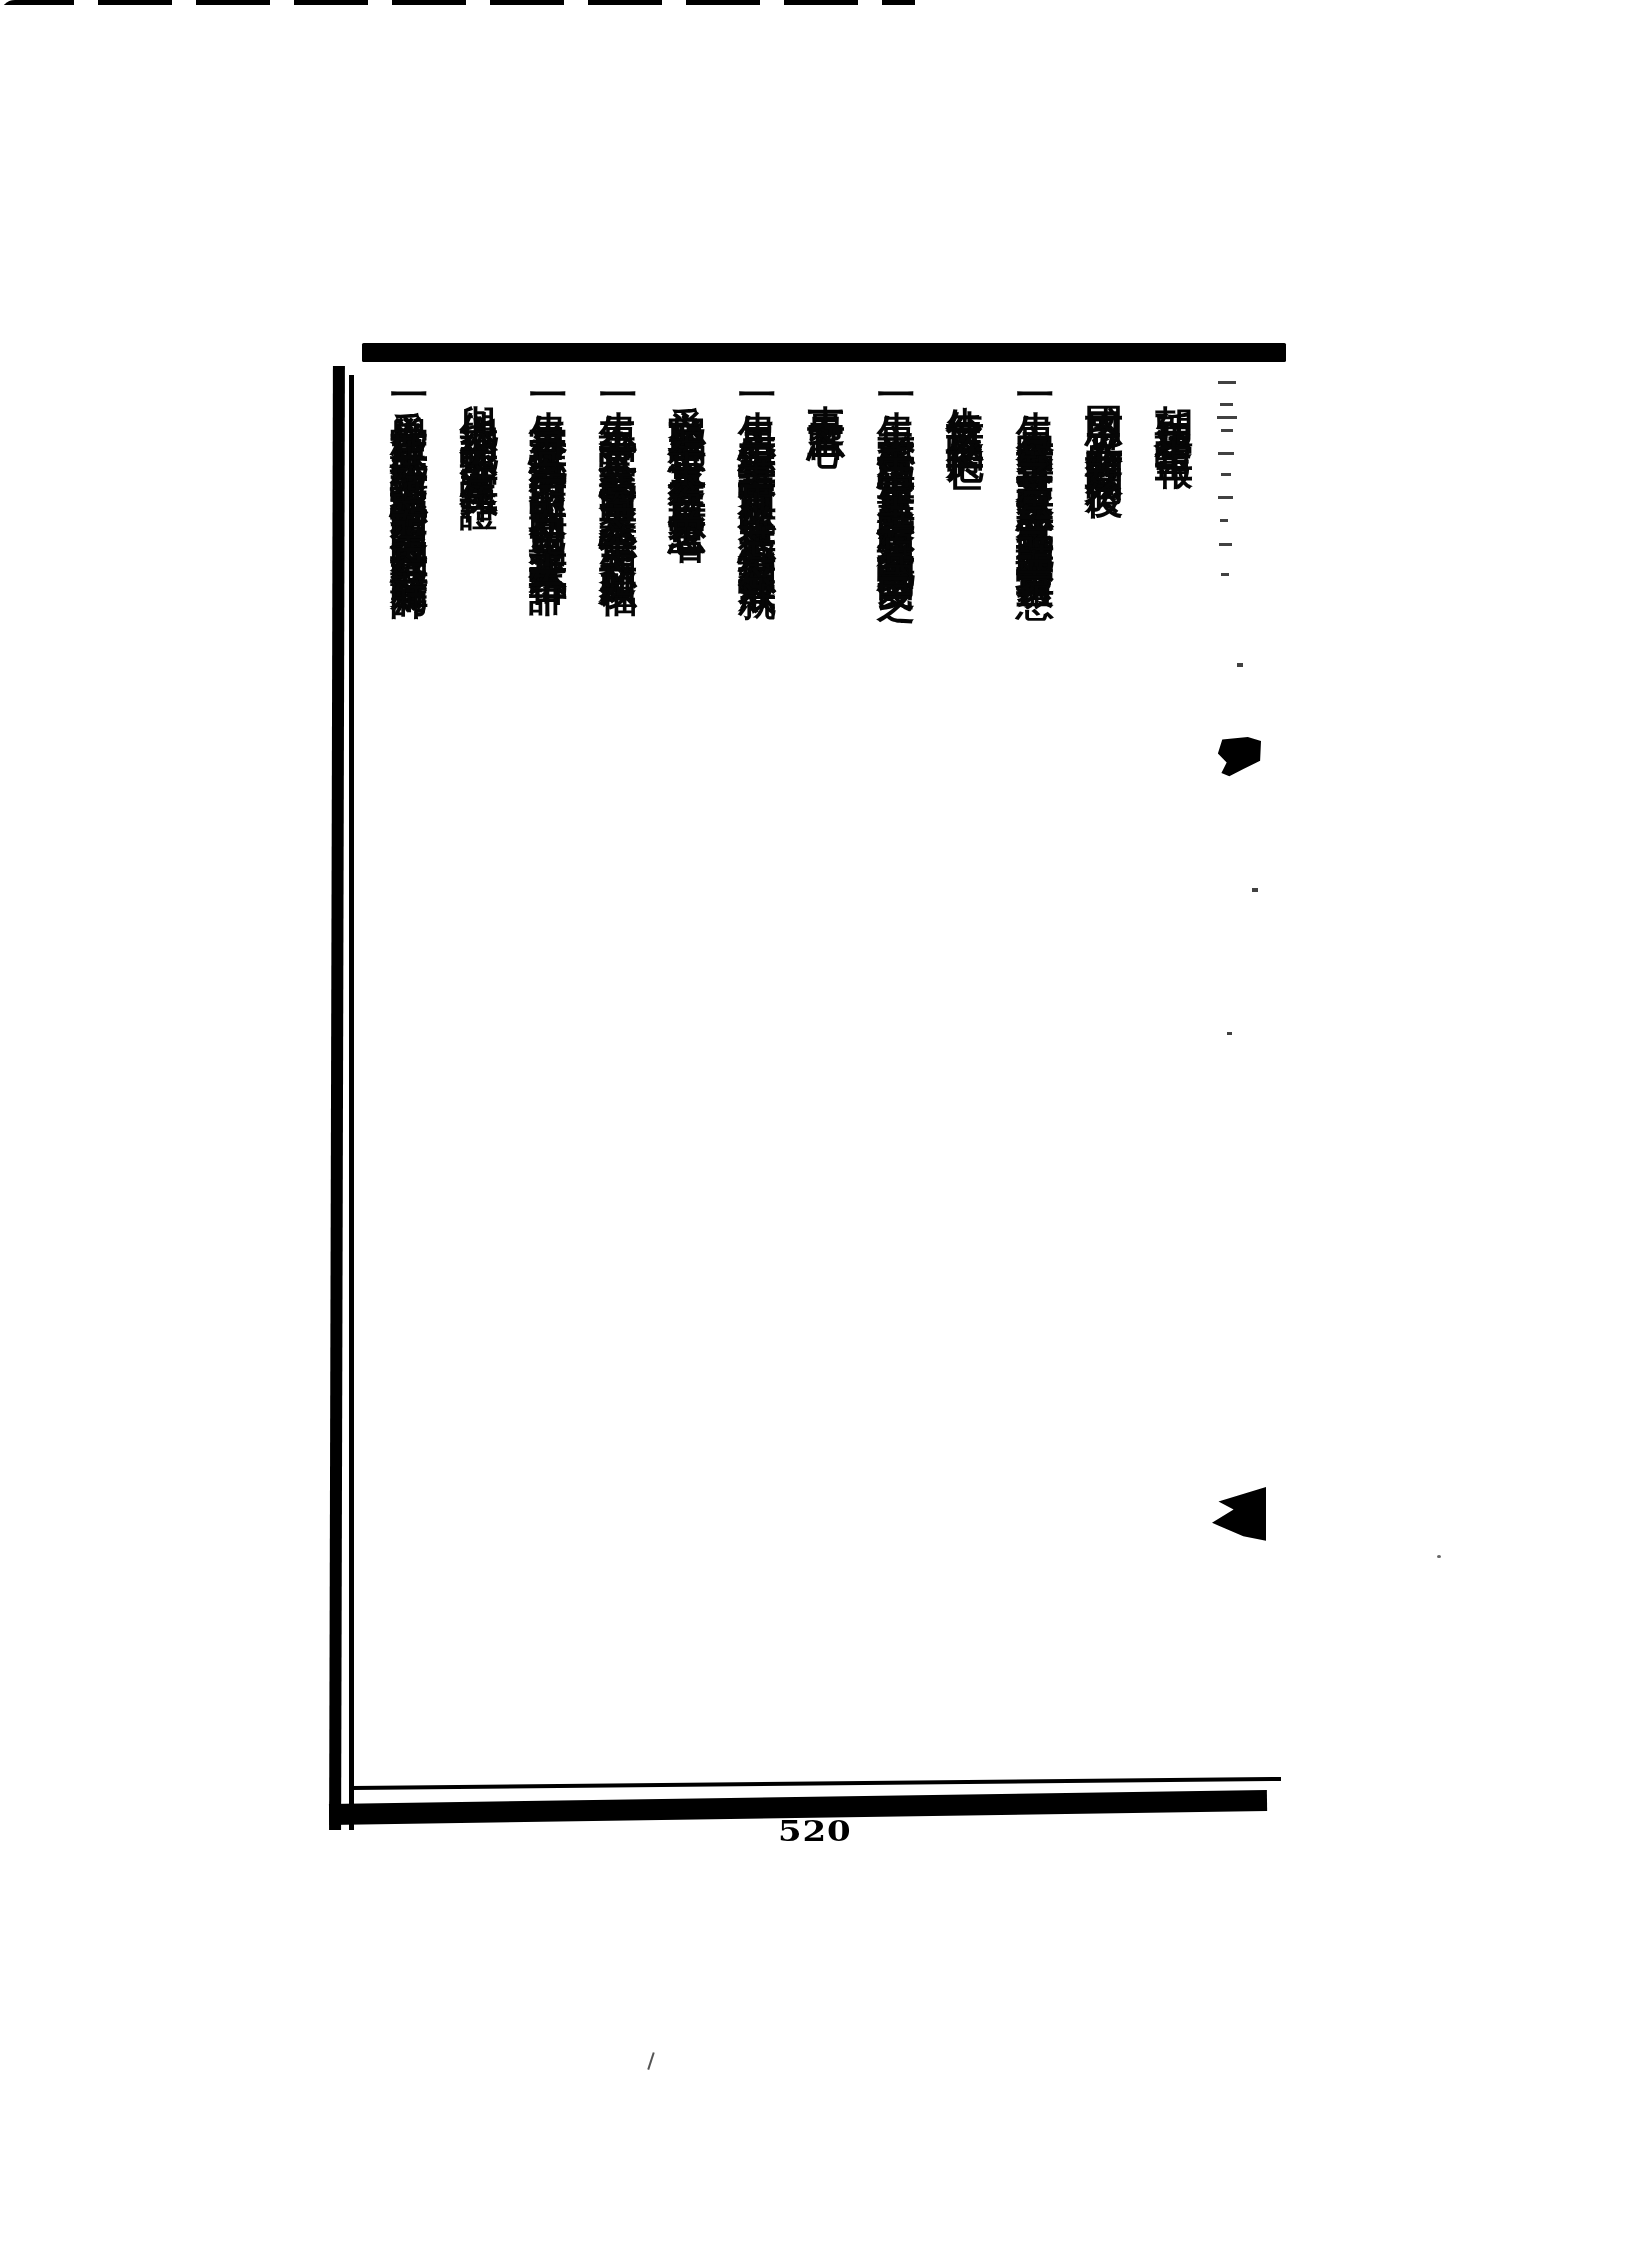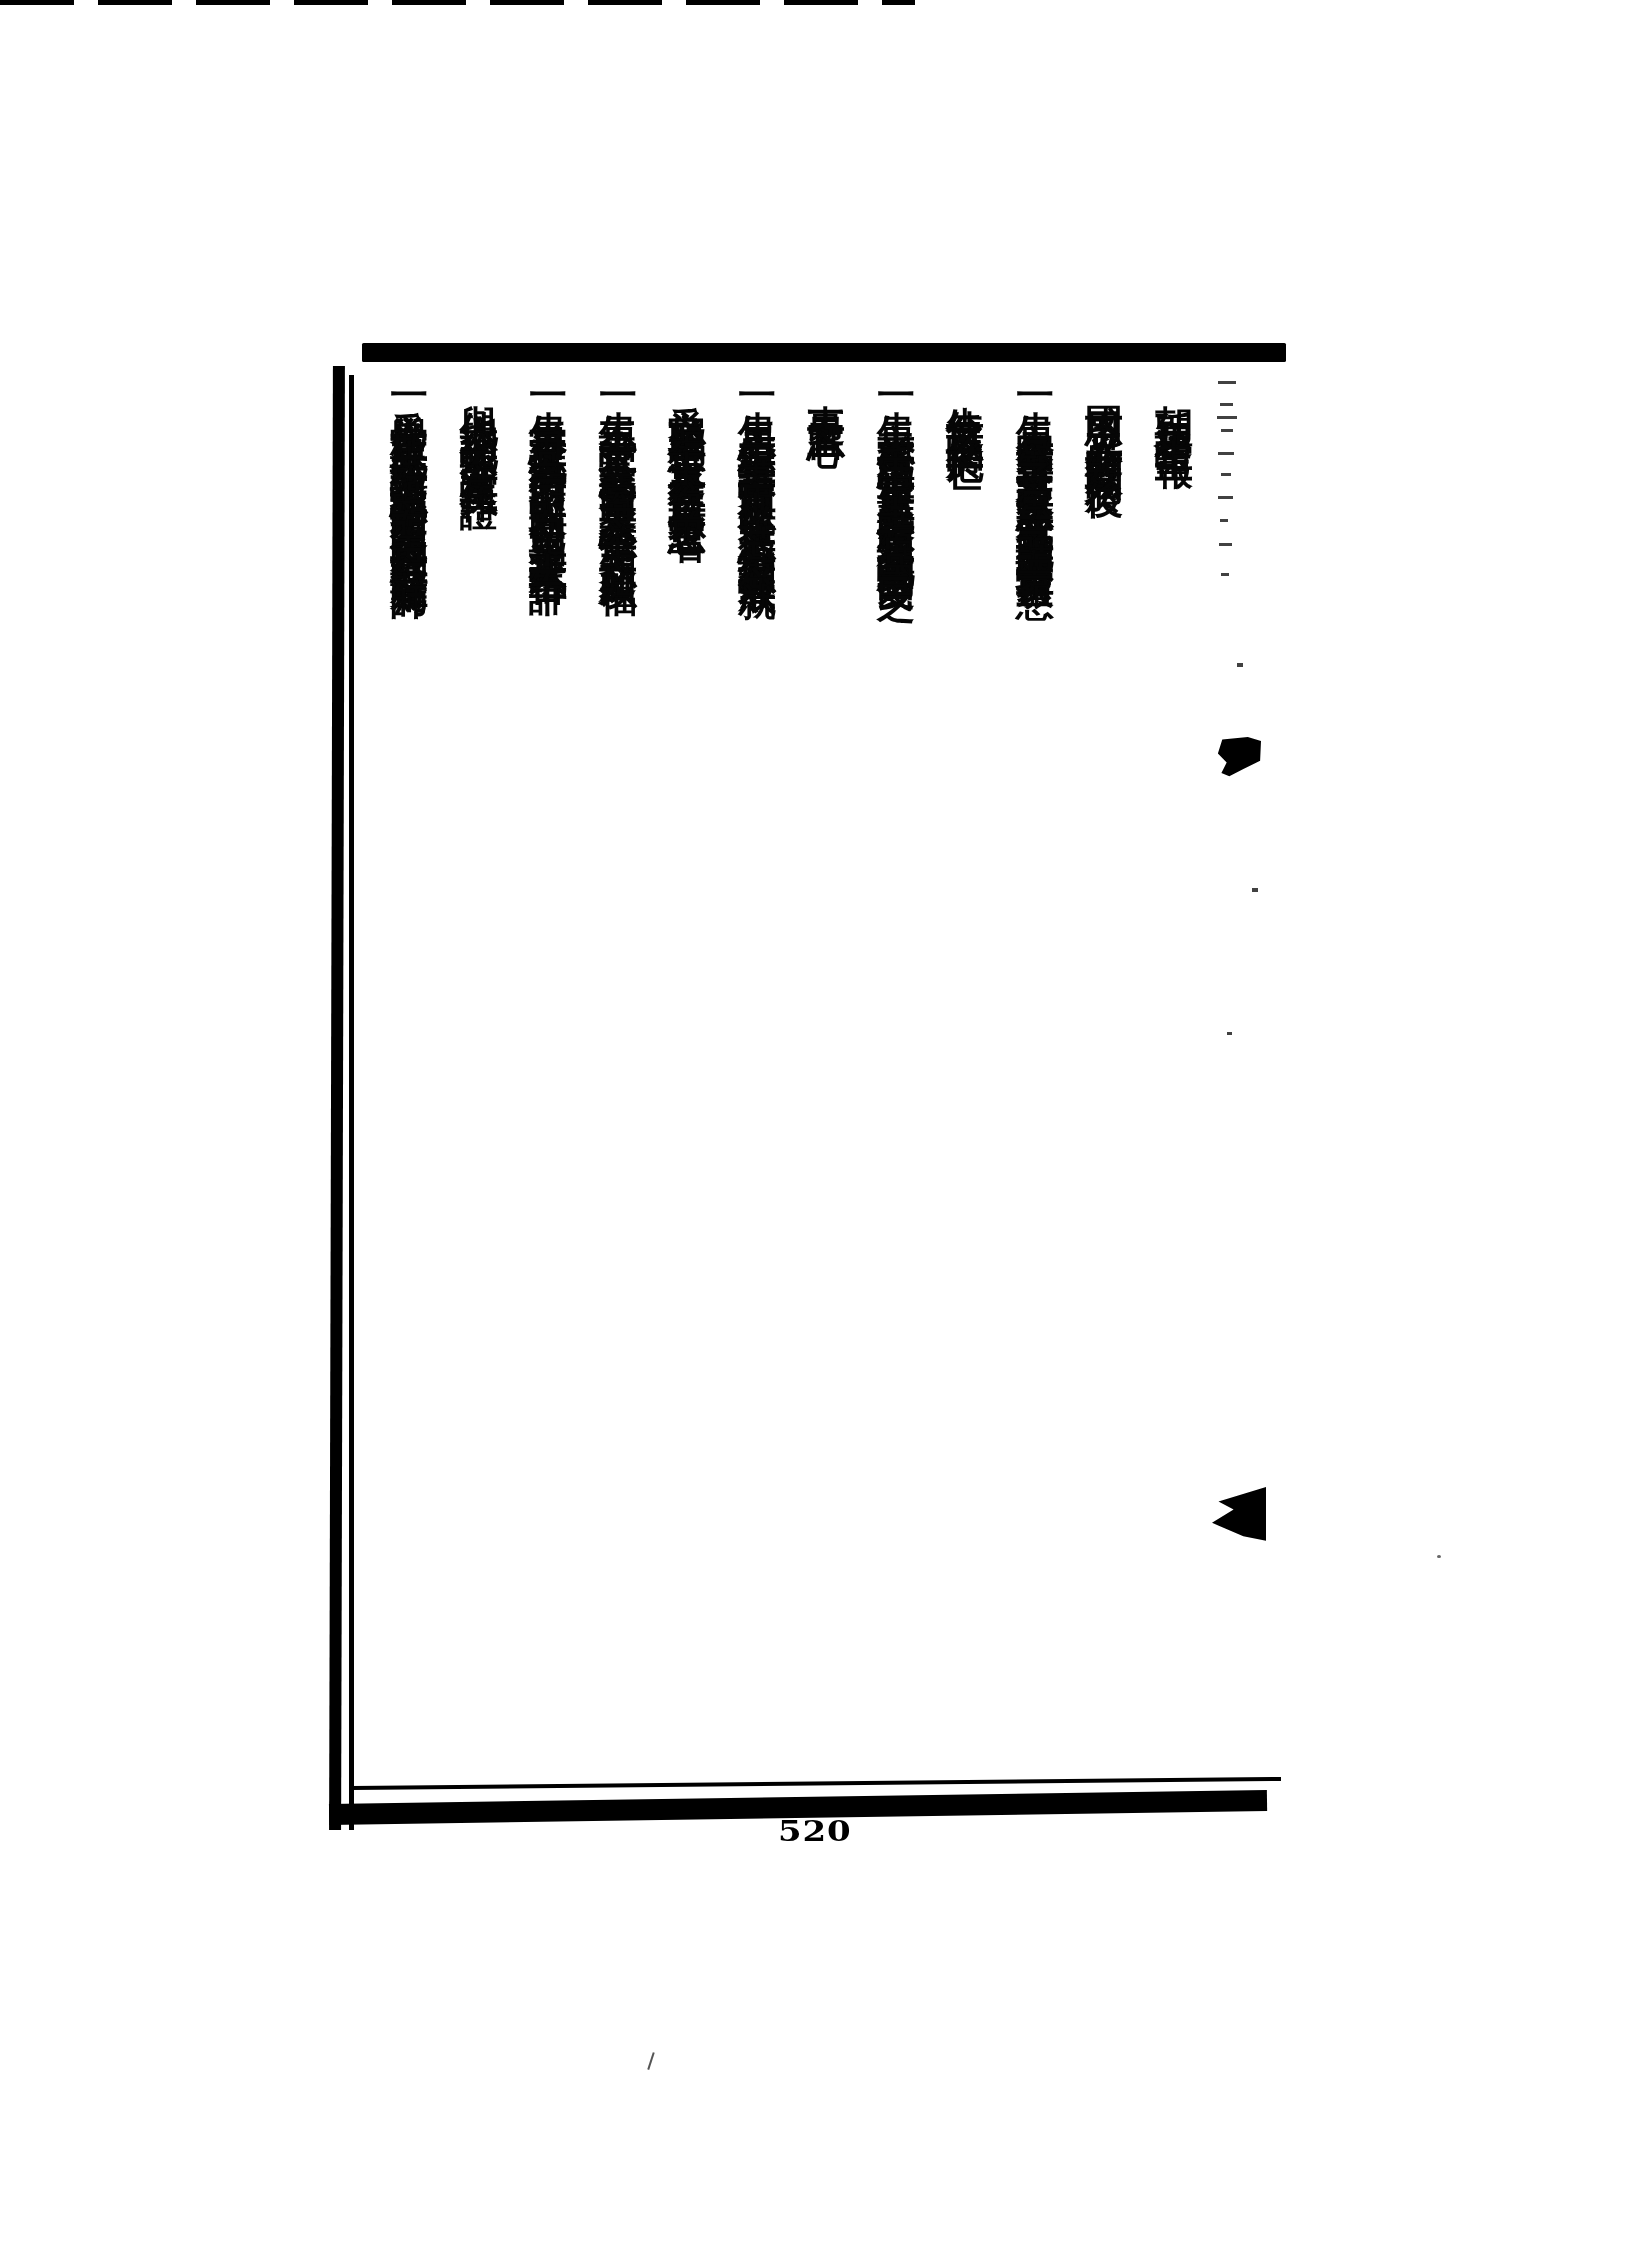--- a/index.html
+++ b/index.html
@@ -2,20 +2,21 @@
 <html style="font-size:13px"><head>
 <meta charset="utf-8">
 <style>
   html,body{margin:0;padding:0;background:#ffffff;}
   #page{
     position:relative;
     width:1651px;height:2261px;
     background:#ffffff;
     overflow:hidden;
     font-family:"DejaVu Sans", sans-serif;
+    border-radius:15px;
   }
   
   .rule{position:absolute;background:#000;}
   .frame-top{left:362px;top:343px;width:924px;height:19px;border-radius:1.6px;}
   .frame-top-thin{
     left:372px;top:366px;width:915px;height:4.9px;
     background:repeating-linear-gradient(90deg,#000 0 74px,transparent 74px 98px);
   }
   .frame-left-outer{left:331px;top:366px;width:12.3px;height:1464px;transform:rotate(0.15deg);}
   .frame-left-inner{left:349px;top:375px;width:4.9px;height:1455px;}

